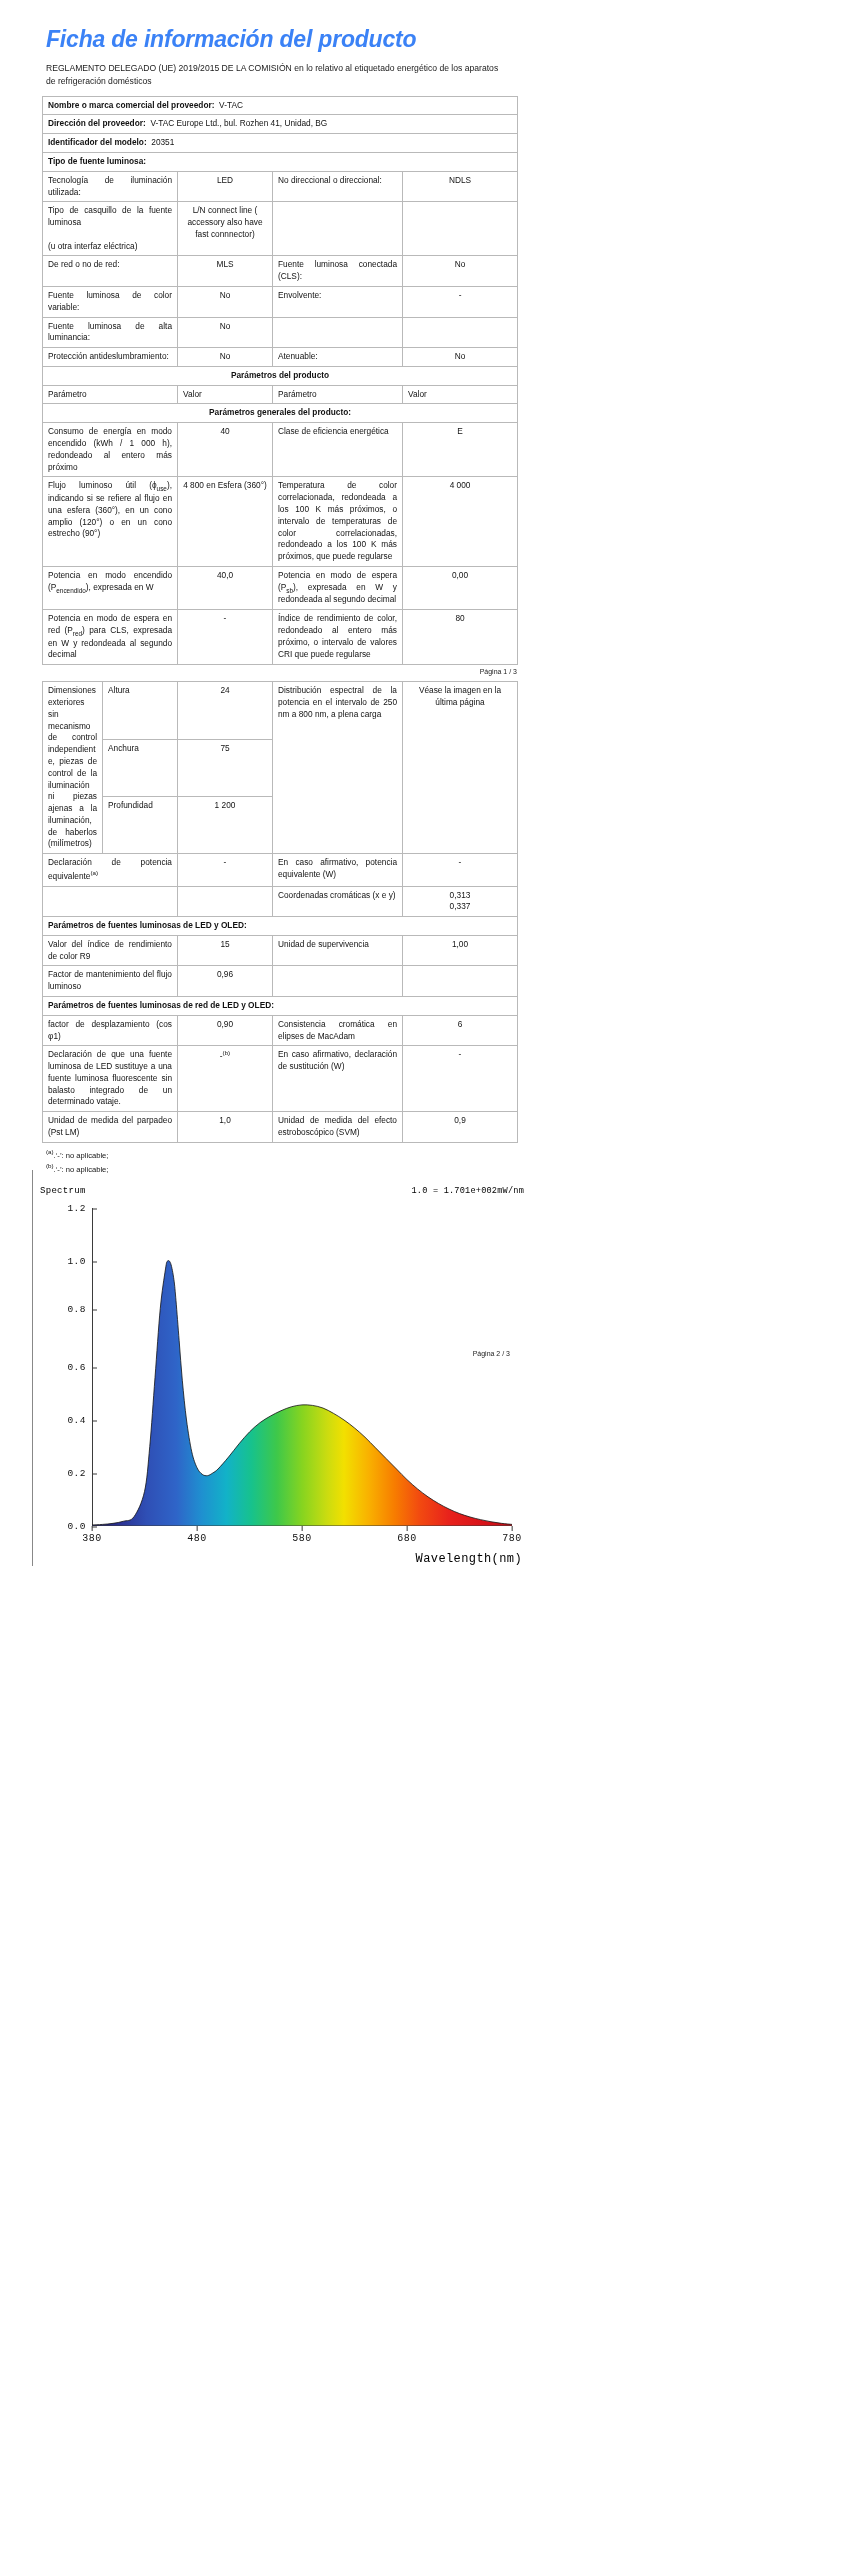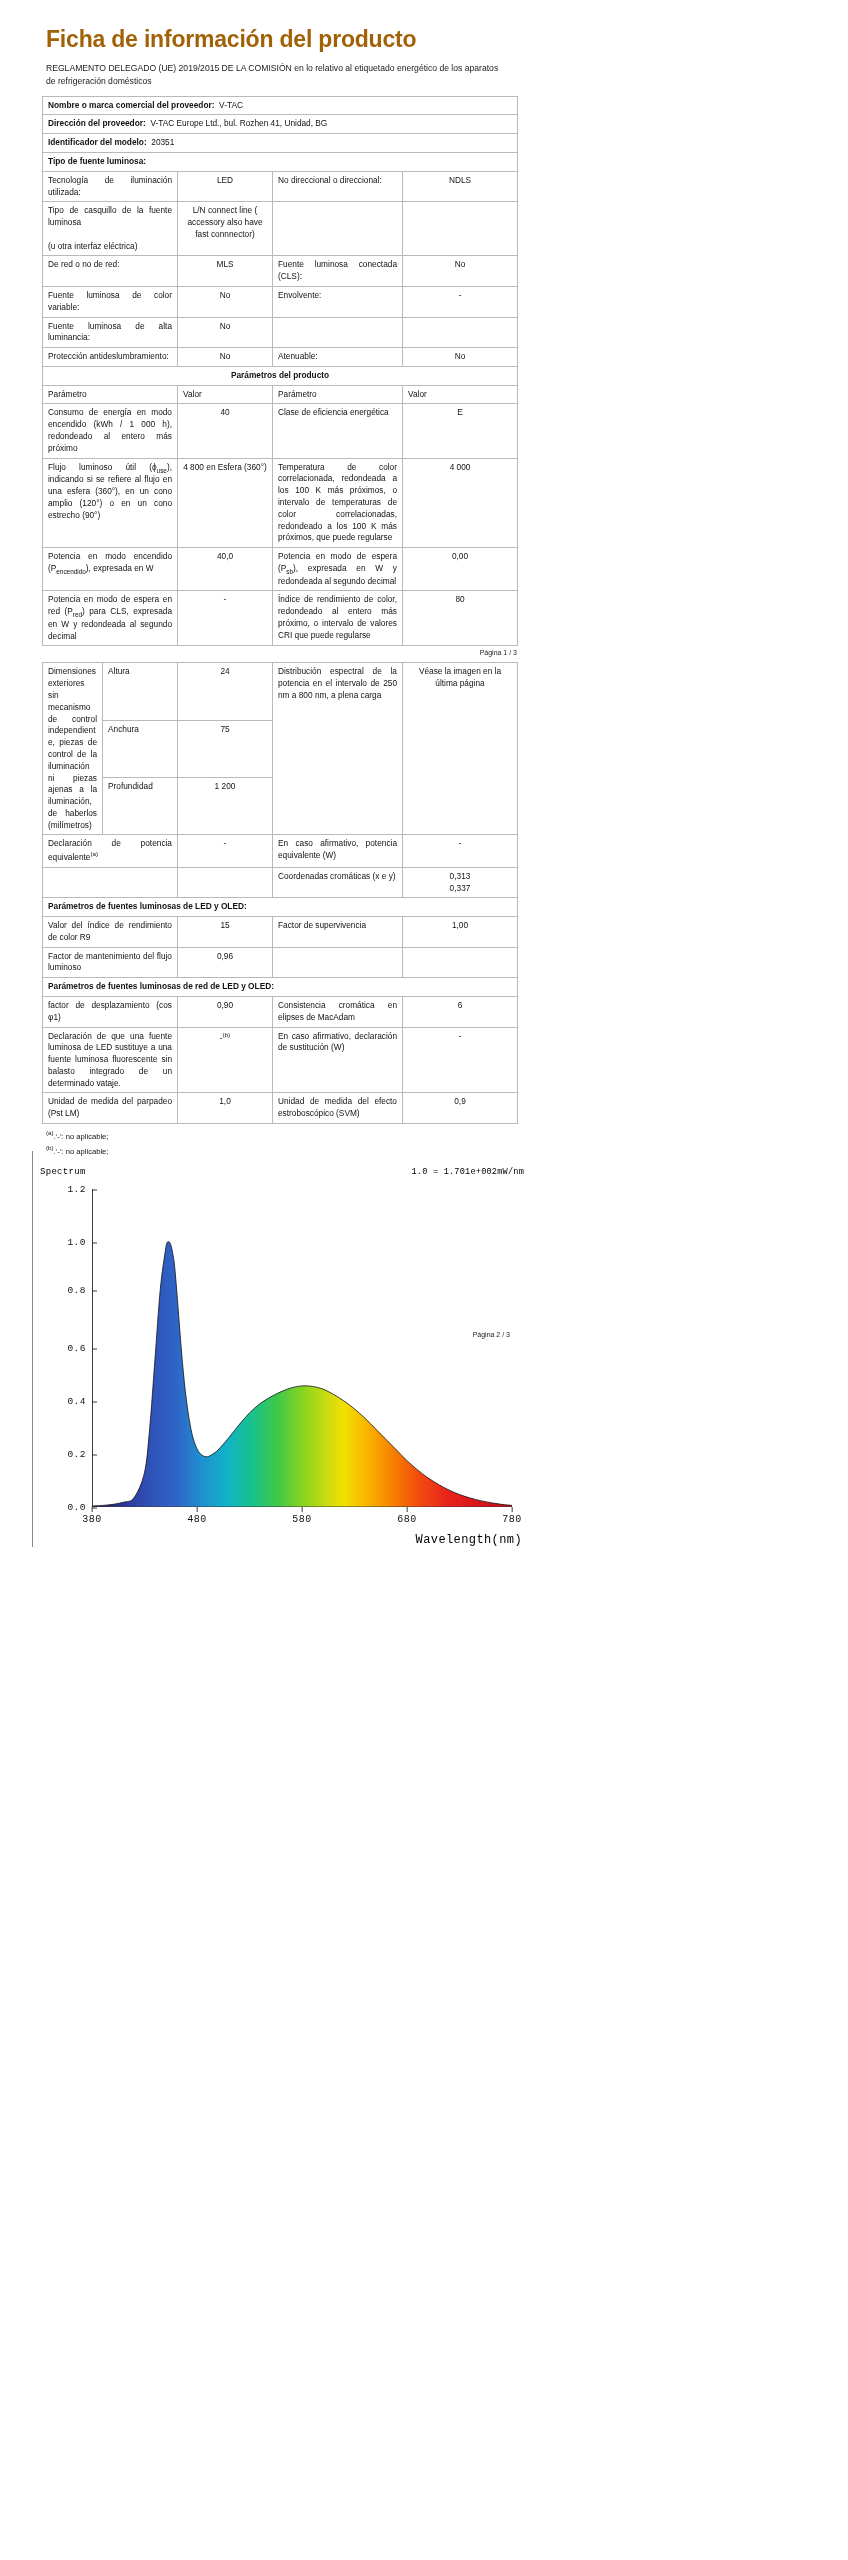--- a/index.html
+++ b/index.html
@@ -22,24 +22,25 @@
     padding: 0;
   }
   .sheet {
     width: 475px;
     margin: 0 0 0 42px;
     padding-top: 18px;
   }
   .doc-title {
     font-size: 23px;
     font-weight: bold;
-    color: #a16207;
+    color: #3b82f6;
     letter-spacing: -0.2px;
     margin: 8px 0 9px 4px;
     font-family: "Liberation Sans", sans-serif;
+    font-style: italic;
   }
   .intro {
     font-size: 8.6px;
     line-height: 1.55;
     color: #1a1a1a;
     margin: 0 0 7px 4px;
     width: 462px;
   }
 
   
@@ -283,20 +284,23 @@
           <td class="band" colspan="4">Parámetros del producto</td>
         </tr>
 
         <tr>
           <td class="lbl">Parámetro</td>
           <td class="lbl">Valor</td>
           <td class="lbl">Parámetro</td>
           <td class="lbl">Valor</td>
         </tr>
 
+        <tr>
+          <td class="band" colspan="4">Parámetros generales del producto:</td>
+        </tr>
 
         <tr>
           <td class="lbl">Consumo de energía en modo encendido (kWh / 1 000 h), redondeado al entero más próximo</td>
           <td class="val">40</td>
           <td class="lbl">Clase de eficiencia energética</td>
           <td class="val">E</td>
         </tr>
 
         <tr>
           <td class="lbl">Flujo luminoso útil (ϕ<sub>use</sub>), indicando si se refiere al flujo en una esfera (360°), en un cono amplio (120°) o en un cono estrecho (90°)</td>
@@ -366,21 +370,21 @@
 0,337</td>
         </tr>
 
         <tr>
           <td class="bold-row" colspan="5">Parámetros de fuentes luminosas de LED y OLED:</td>
         </tr>
 
         <tr>
           <td class="lbl" colspan="2">Valor del índice de rendimiento de color R9</td>
           <td class="val">15</td>
-          <td class="lbl">Factor de supervivencia</td>
+          <td class="lbl">Unidad de supervivencia</td>
           <td class="val">1,00</td>
         </tr>
 
         <tr>
           <td class="lbl" colspan="2">Factor de mantenimiento del flujo luminoso</td>
           <td class="val">0,96</td>
           <td class="lbl blank"></td>
           <td class="val blank"></td>
         </tr>
 

